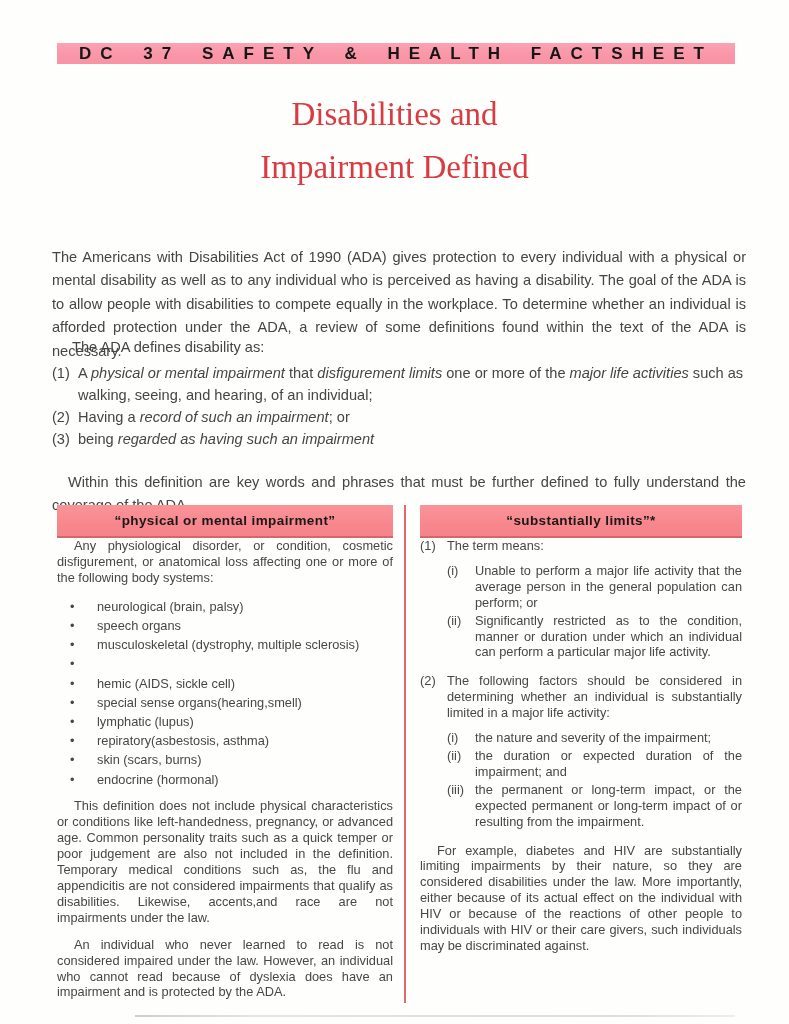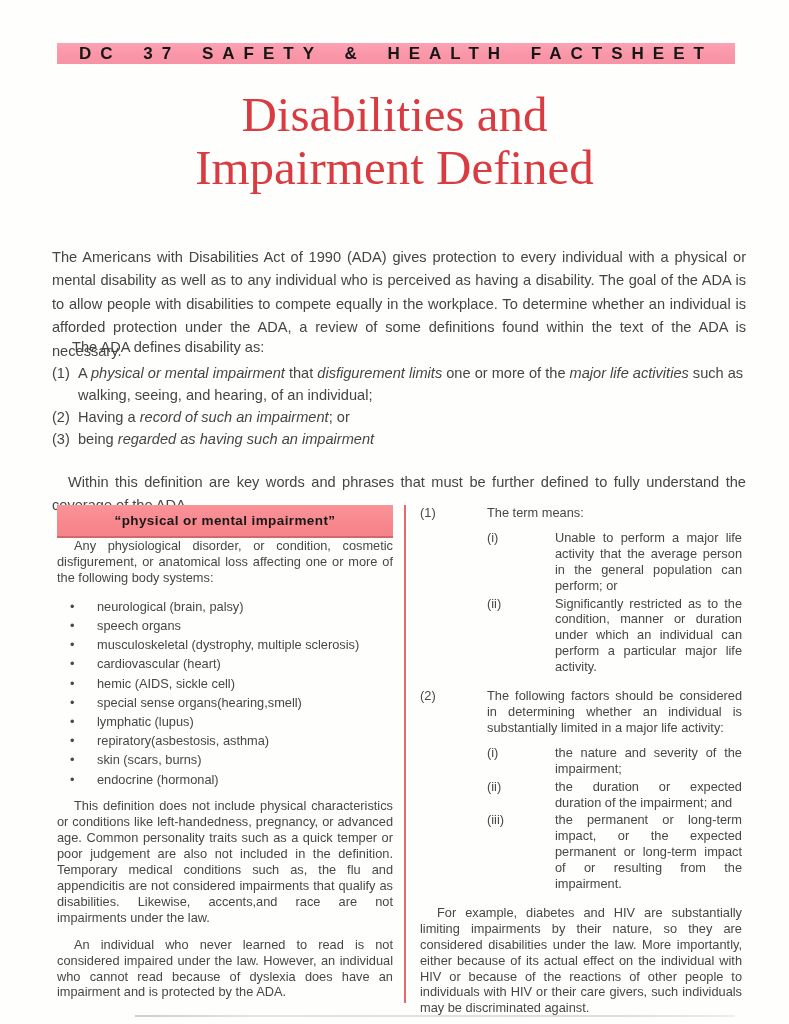--- a/index.html
+++ b/index.html
@@ -30,21 +30,21 @@
     white-space: nowrap;
   }
 
   
   .doc-title {
     position: absolute;
     left: 0; right: 0; top: 88px;
     text-align: center;
     font-family: "Liberation Serif", serif;
     color: #d93b41;
-    font-size: 49px;
+    font-size: 33px;
     line-height: 53px;
     font-weight: normal;
   }
 
   
   .intro-para {
     position: absolute;
     left: 52px; top: 231px;
     width: 694px;
     font-size: 14.6px;
@@ -105,21 +105,21 @@
   .col p { margin: 0 0 11px 0; text-align: justify; }
   .col p.indent { text-indent: 17px; }
 
   .bullet-list { margin: 13px 0 11px 0; }
   .bullet-item { display: flex; margin-bottom: 3.3px; }
   .bullet-item .dot { flex: none; width: 27px; padding-left: 13px; }
   .bullet-item .bt { flex: 1; }
 
   .num-item { display: flex; margin-bottom: 11px; }
   .num-item .n { flex: none; width: 27px; }
-  .num-item .t { flex: 1; text-align: justify; margin-left: 40px; }
+  .num-item .t { flex: 1; text-align: justify; }
   .sub-list { margin: 9px 0 0 0; }
   .sub-item { display: flex; margin-bottom: 2px; }
   .sub-item .n { flex: none; width: 28px; }
   .sub-item .t { flex: 1; text-align: justify; }
 
   .footnote {
     font-style: italic;
     font-size: 12.6px;
     line-height: 16.5px;
     text-indent: 13px;
@@ -187,21 +187,20 @@
       <div class="bullet-item">
           <span class="dot">•</span>
           <span class="bt">speech organs</span>
         </div>
       <div class="bullet-item">
           <span class="dot">•</span>
           <span class="bt">musculoskeletal (dystrophy, multiple sclerosis)</span>
         </div>
       <div class="bullet-item">
           <span class="dot">•</span>
-          <span class="bt">cardiovascular (heart)</span>
         </div>
       <div class="bullet-item">
           <span class="dot">•</span>
           <span class="bt">hemic (AIDS, sickle cell)</span>
         </div>
       <div class="bullet-item">
           <span class="dot">•</span>
           <span class="bt">special sense organs(hearing,smell)</span>
         </div>
       <div class="bullet-item">
@@ -219,20 +218,23 @@
       <div class="bullet-item">
           <span class="dot">•</span>
           <span class="bt">endocrine (hormonal)</span>
         </div>
     </div>
     <p class="indent">This definition does not include physical characteristics or conditions like left-handedness, pregnancy, or advanced age. Common personality traits such as a quick temper or poor judgement are also not included in the definition. Temporary medical conditions such as, the flu and appendicitis are not considered impairments that qualify as disabilities. Likewise, accents,and race are not impairments under the law.</p>
     <p class="indent">An individual who never learned to read is not considered impaired under the law. However, an individual who cannot read because of dyslexia does have an impairment and is protected by the ADA.</p>
   </div>
 
   <div class="col col-right">
+    <div class="col-header">
+      <span class="header-text">“substantially limits”*</span>
+    </div>
 
     <div class="num-item">
       <span class="n">(1)</span>
       <span class="t">
         <span>The term means:</span>
         <span class="sub-list" style="display:block;">
           <span class="sub-item">
               <span class="n">(i)</span>
               <span class="t">Unable to perform a major life activity that the average person in the general population can perform; or</span>
             </span>

